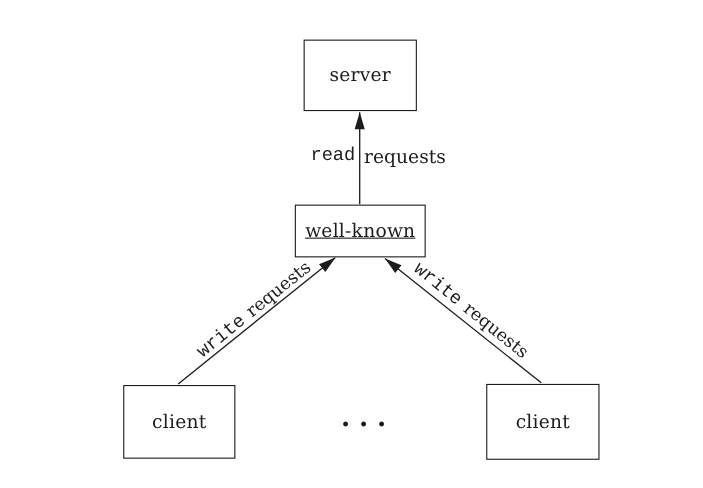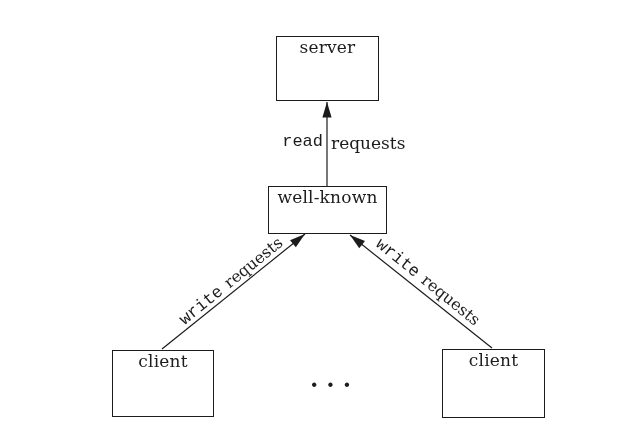--- a/index.html
+++ b/index.html
@@ -6,28 +6,28 @@
   html,body { margin:0; padding:0; background:var(--bg); }
   .canvas {
     position:relative; width:639px; height:444px; background:var(--bg);
     font-family:"DejaVu Serif", serif; color:var(--ink); overflow:hidden;
   }
   .arrows { position:absolute; left:0; top:0; }
   .arrows line { stroke:var(--ink); stroke-width:1.2; }
   #arrowhead path { fill:var(--ink); }
   .box {
     position:absolute; border:1.5px solid var(--ink); background:var(--bg);
-    display:flex; align-items:flex-start; justify-content:center;
+    display:flex; align-items:center; justify-content:center;
     font-size:17px; letter-spacing:0.2px; text-align:center;
   }
   .box-server { left:276px; top:36px;  width:101px; height:63px; }
   .box-fifo   { left:268px; top:186px; width:117px; height:46px; line-height:21px; }
   .box-client-left  { left:112px; top:350px; width:100px; height:65px; }
   .box-client-right { left:442px; top:349px; width:101px; height:67px; }
-  .fifo-lines { display:block; }
+  .fifo-lines { display:block;text-decoration:underline; }
   .edge-label { position:absolute; font-size:16px; white-space:nowrap; }
   .mono { font-family:"Liberation Mono", monospace; font-size:17px; }
   .read-verb  { position:absolute; top:132px; right:316px; }
   .read-noun  { position:absolute; top:133px; left:331px; font-size:17px; }
   .diag {
     display:flex; align-items:baseline; column-gap:7px;
   }
   .write-left  { left:167px; top:271px; transform:rotate(-39deg); }
   .write-right { left:364px; top:272px; transform:rotate(39deg); }
   .ellipsis {

